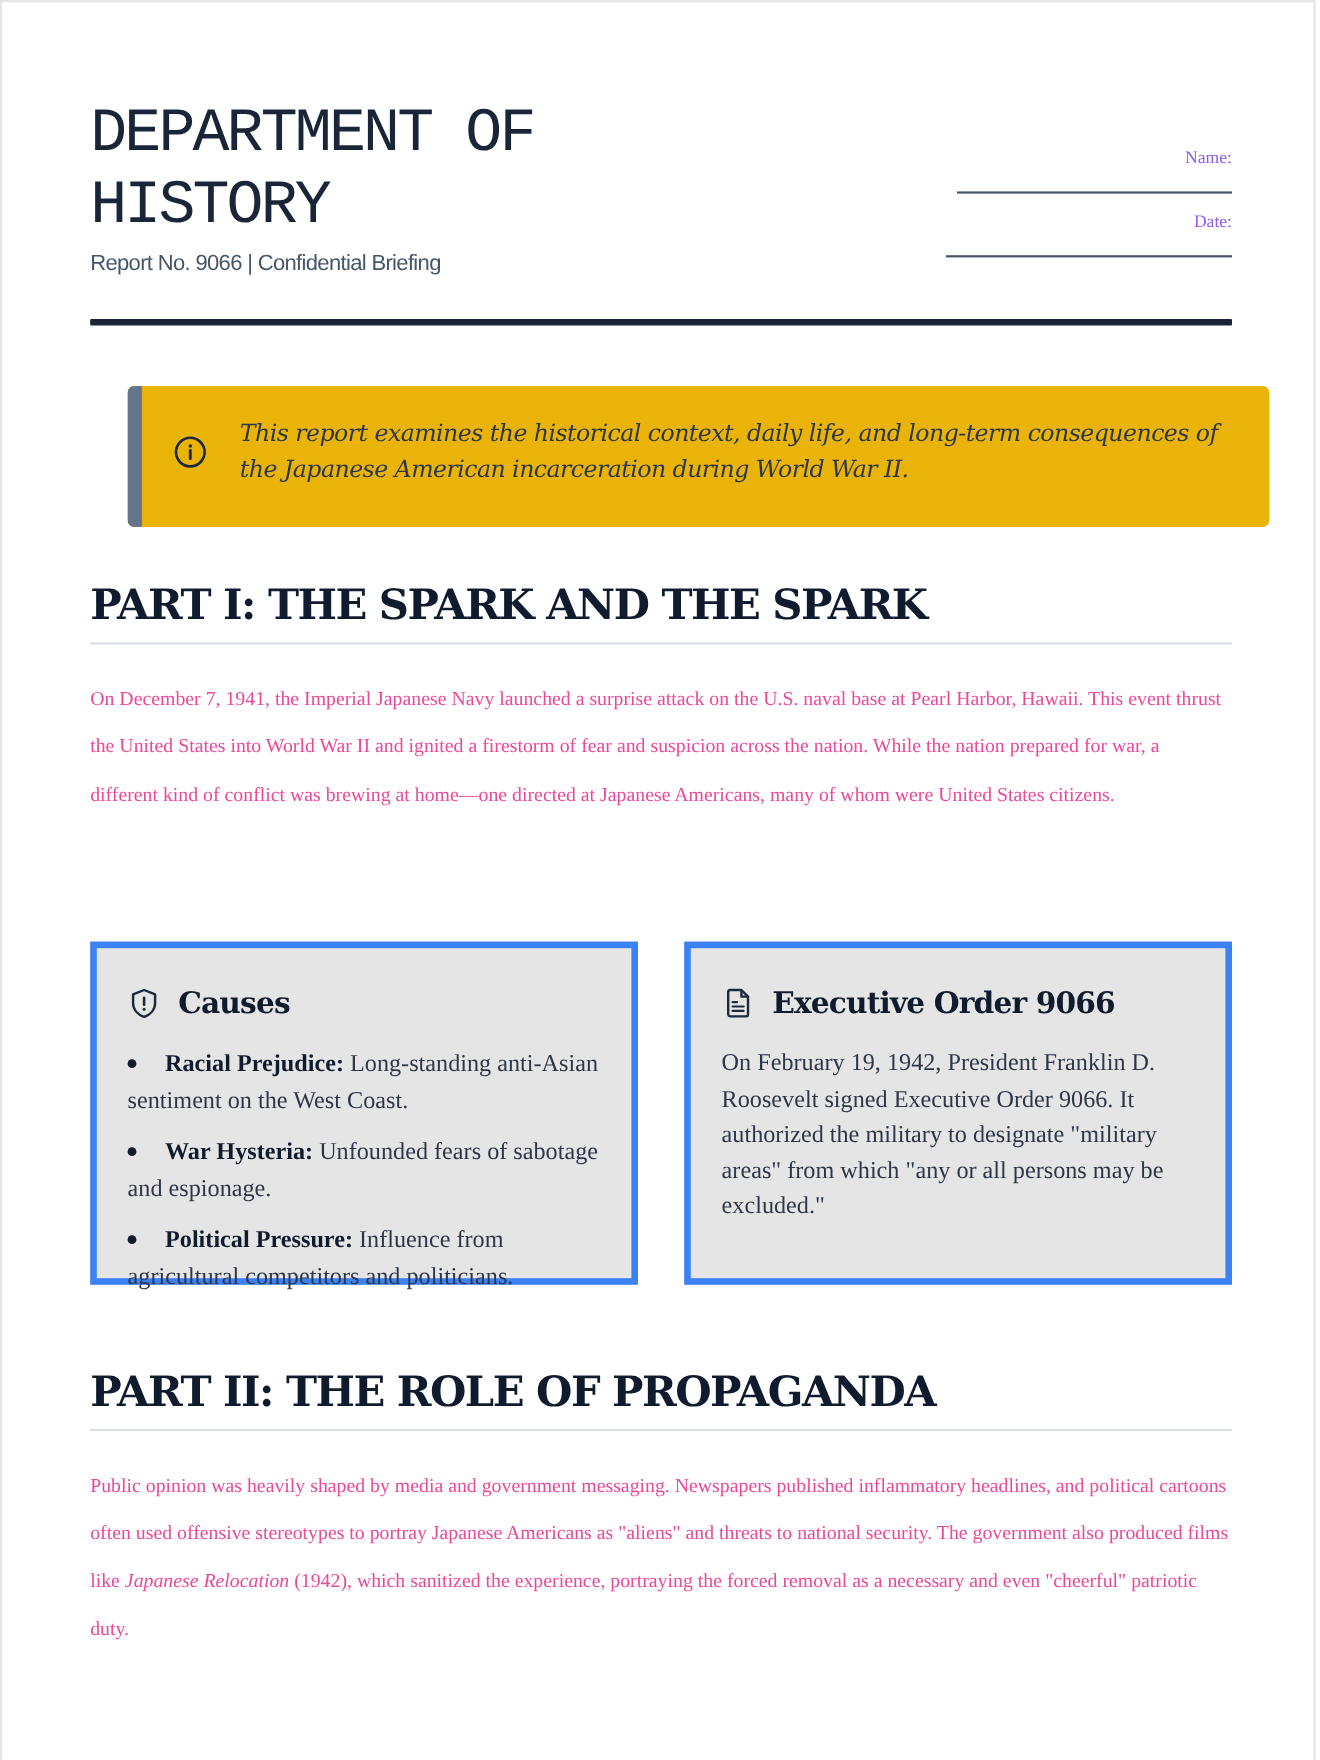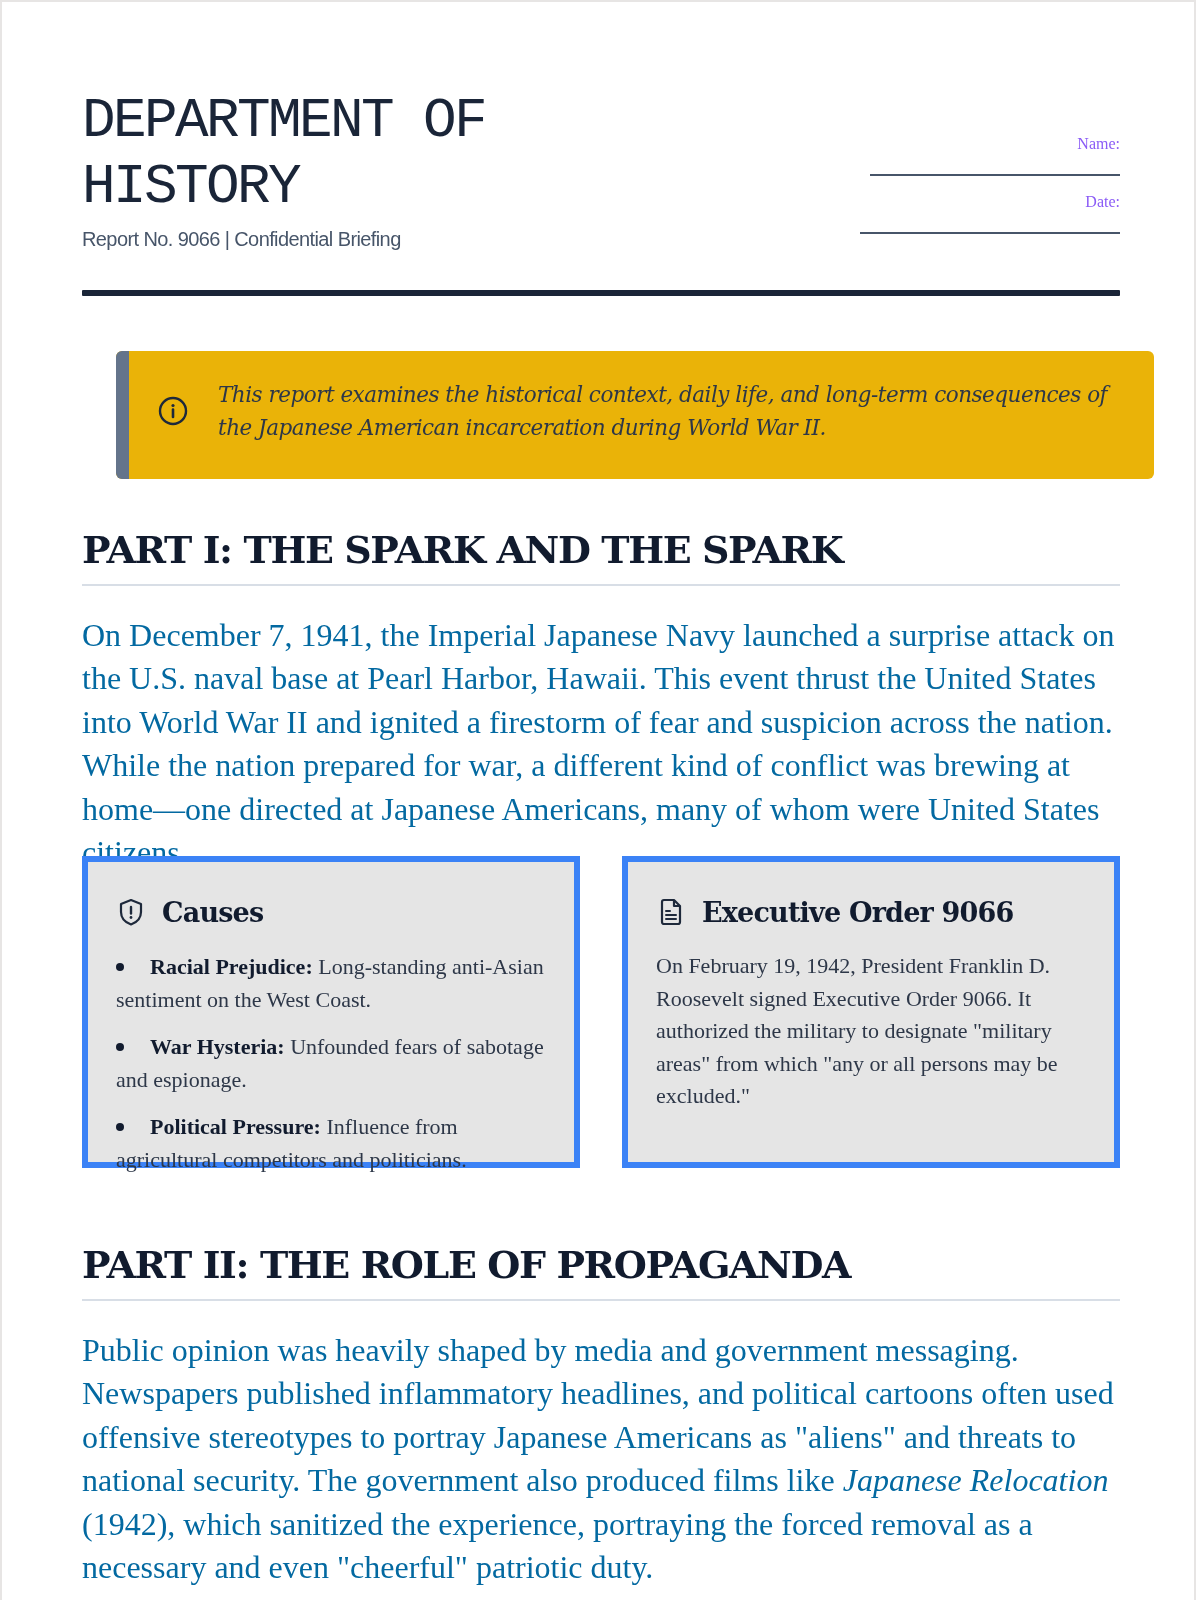--- a/index.html
+++ b/index.html
@@ -75,21 +75,21 @@
       position: absolute; left: 0; width: 1038px; margin: 0;
       font-family: "DejaVu Serif", serif; font-weight: 700;
       font-size: 38px; line-height: 46px; color: #111b2e; letter-spacing: -1.4px;
     }
     .section-rule {
       position: absolute; left: 0; width: 1038px; height: 2px; background: #d8dee6;
     }
     .body-text {
       position: absolute; left: 0; width: 1038px; margin: 0;
       font-family: "Liberation Serif", serif;
-      font-size: 32px; line-height: 43.4px; color: #0369a1;
+      font-size: 18px; line-height: 43.4px; color: #ec4899;
     }
     
     .card {
       position: absolute; top: 854px; width: 498px; height: 312px;
       background: #e5e5e5; border: 6px solid #3b82f6; box-sizing: border-box;
     }
     .card.left { left: 0; }
     .card.right { left: 540px; padding-left: 46px; }
     .card-title {
       position: absolute; left: 28px; top: 30px; height: 40px;

